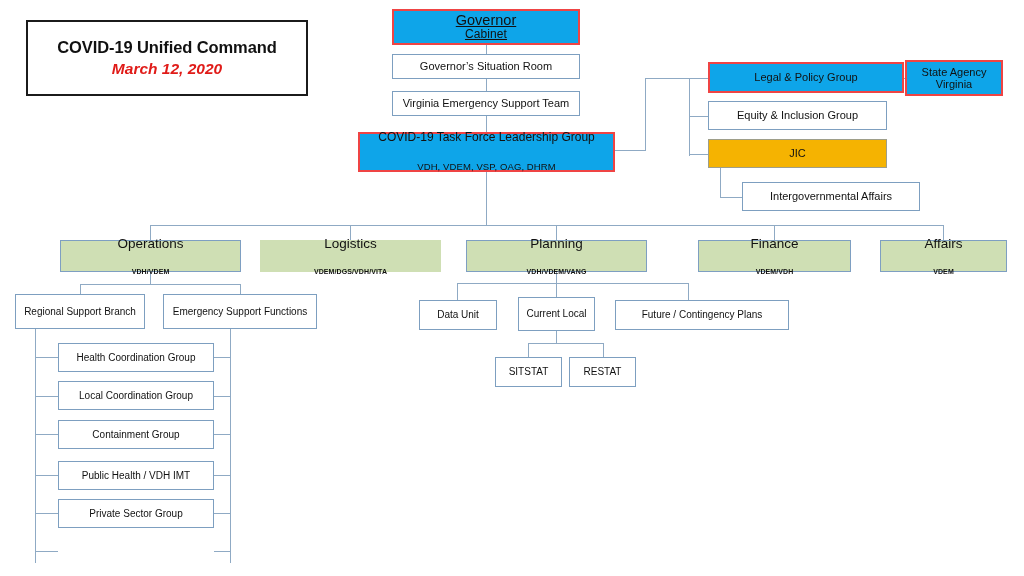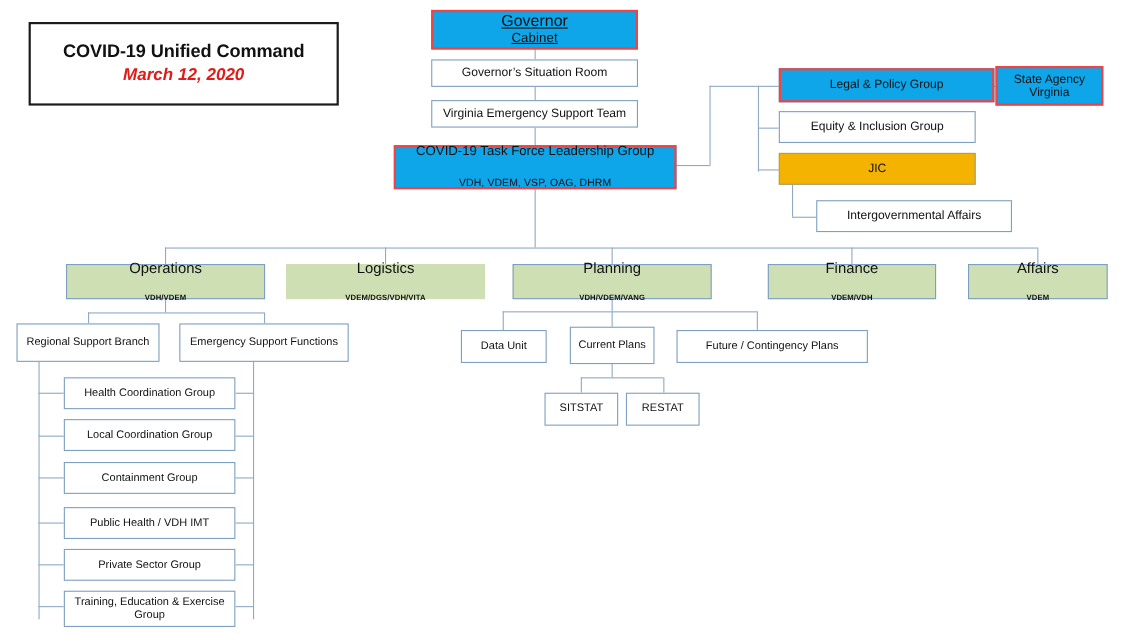--- a/index.html
+++ b/index.html
@@ -215,30 +215,27 @@
   </div>
 
   <div class="node plain t-sm" style="left:58px;top:461px;width:156px;height:29px;">
     <span class="ttl">Public Health / VDH IMT</span>
   </div>
 
   <div class="node plain t-sm" style="left:58px;top:499px;width:156px;height:29px;">
     <span class="ttl">Private Sector Group</span>
   </div>
 
-  <div class="node plain t-sm" style="left:58px;top:537px;width:156px;height:33px;">
-    <span class="ttl">Training, Education &amp; Exercise Group</span>
-  </div>
 
   <div class="node plain t-sm" style="left:419px;top:300px;width:78px;height:30px;">
     <span class="ttl">Data Unit</span>
   </div>
 
   <div class="node plain t-sm" style="left:518px;top:297px;width:77px;height:34px;">
-    <span class="ttl">Current Plans</span>
+    <span class="ttl">Current Local</span>
   </div>
 
   <div class="node plain t-sm" style="left:615px;top:300px;width:174px;height:30px;">
     <span class="ttl">Future / Contingency Plans</span>
   </div>
 
   <div class="node plain t-sm" style="left:495px;top:357px;width:67px;height:30px;">
     <span class="ttl">SITSTAT</span>
   </div>
 

